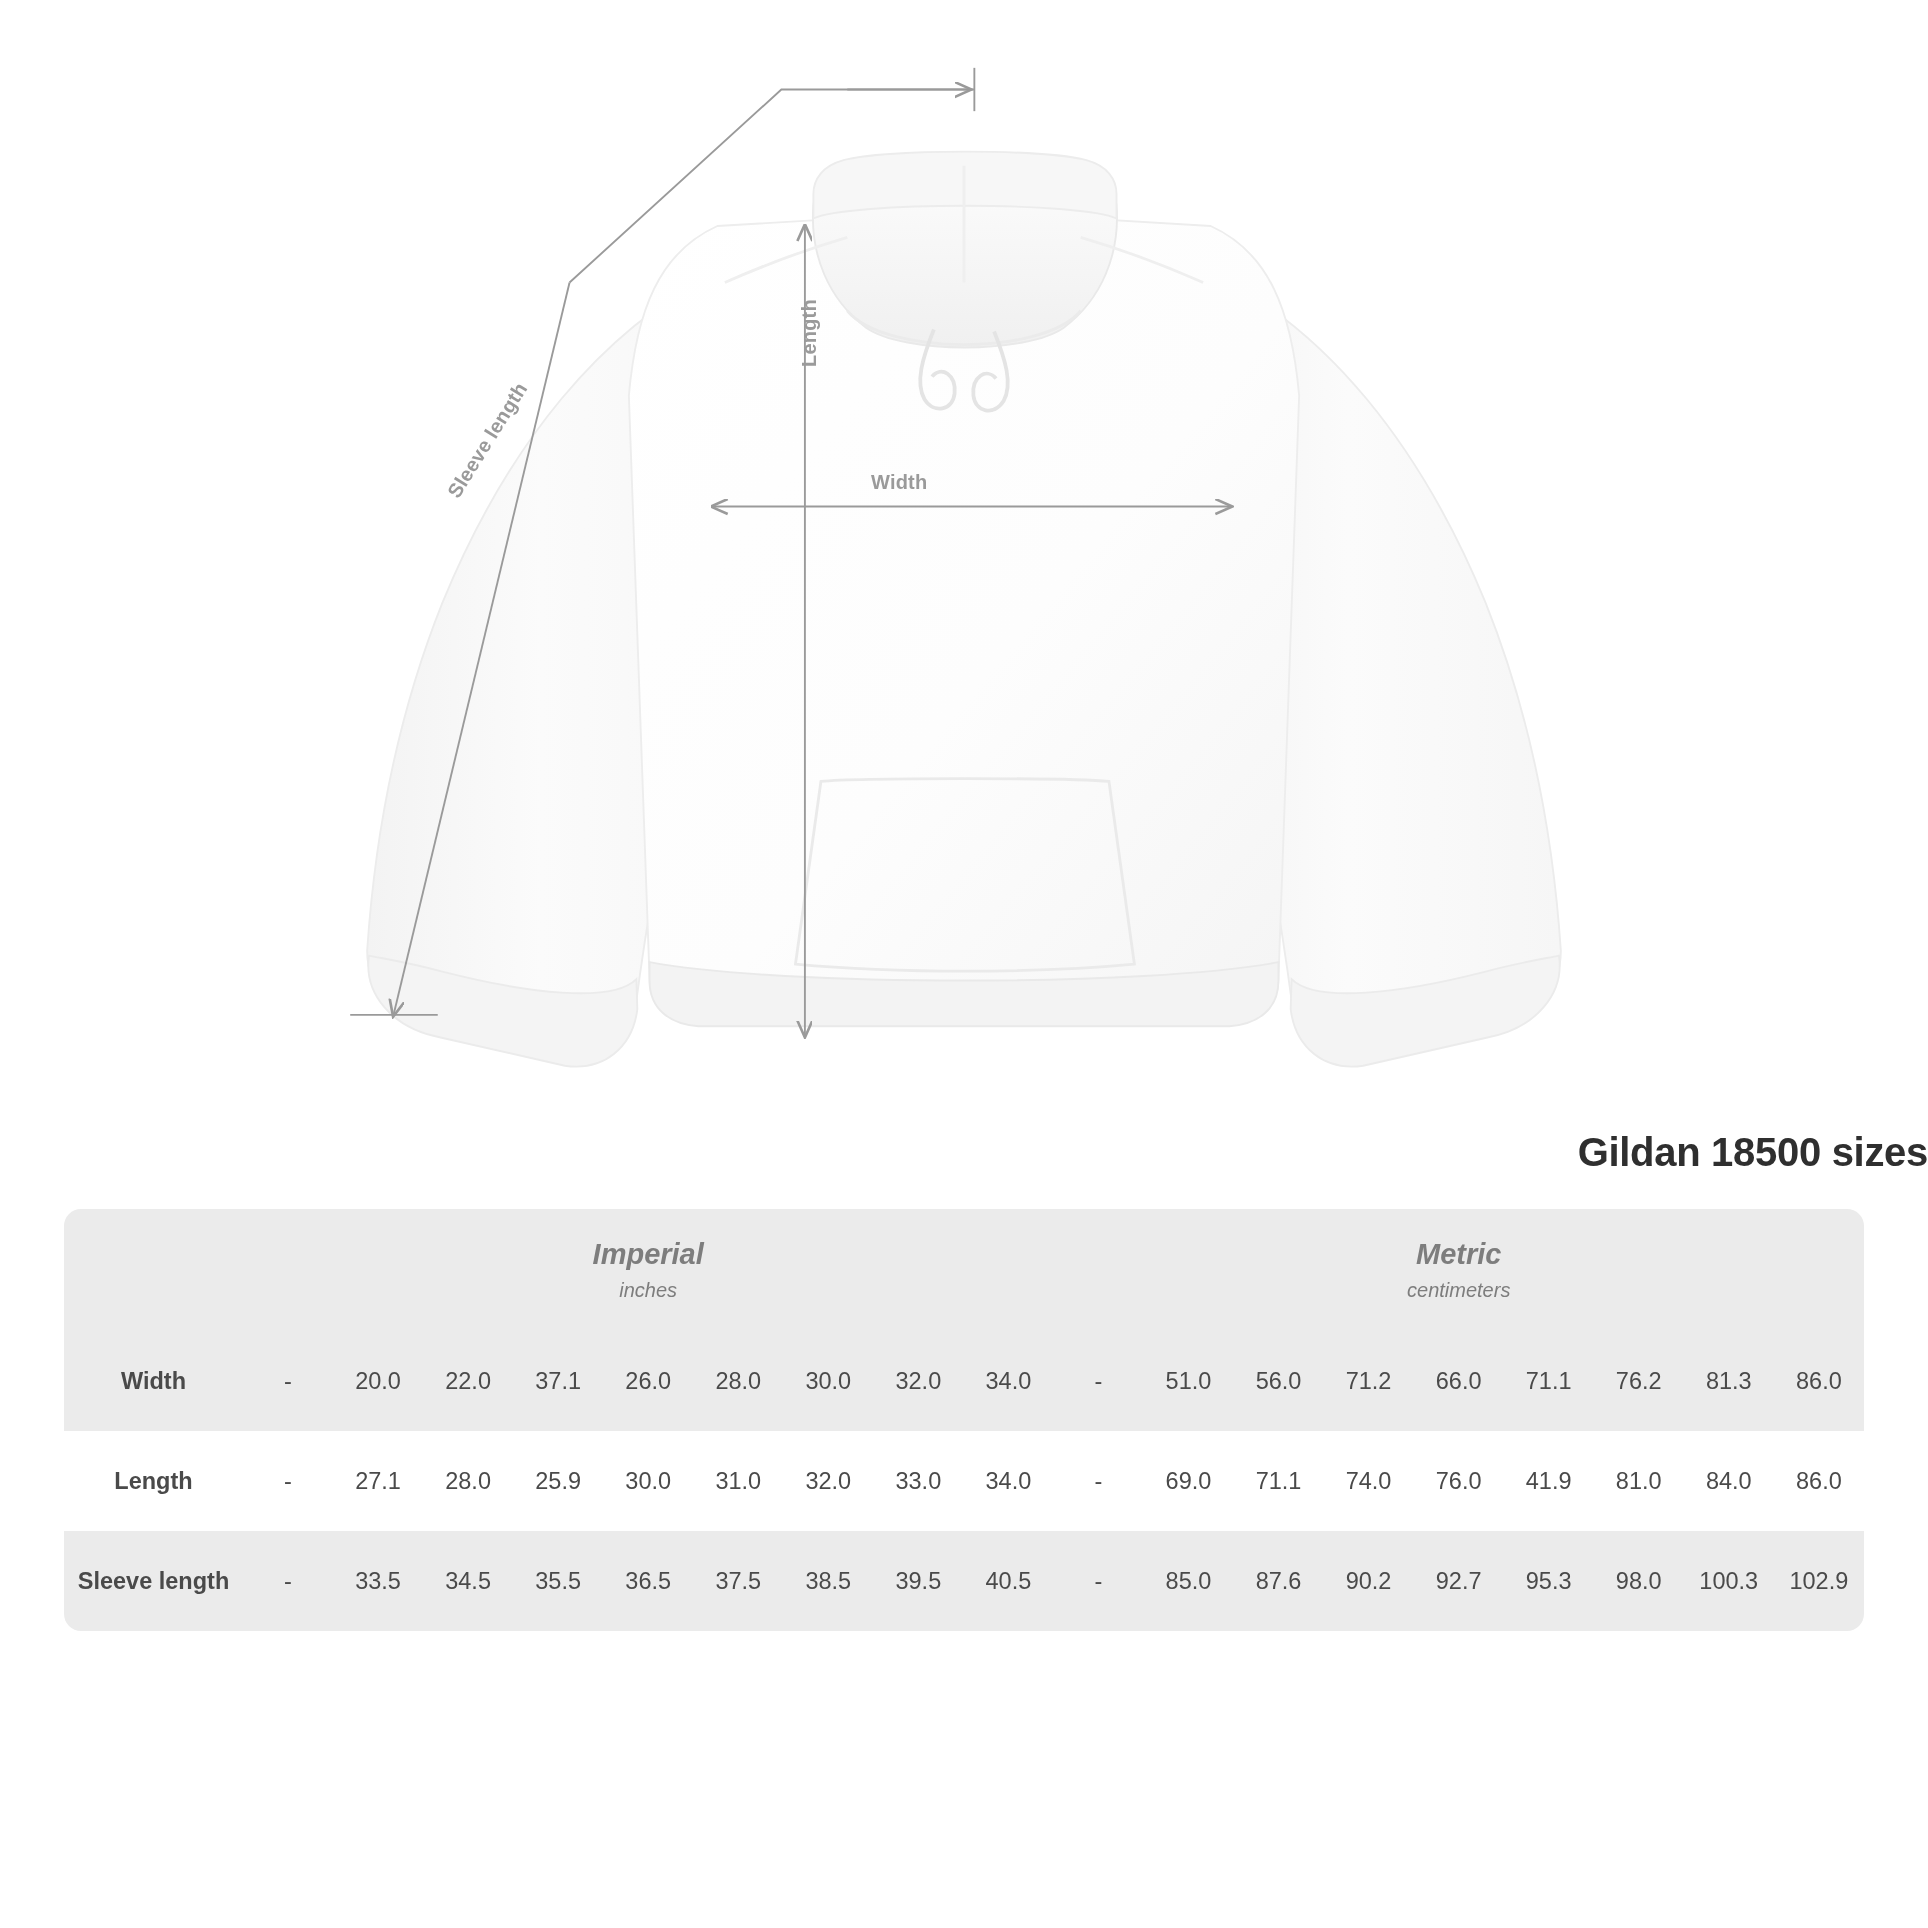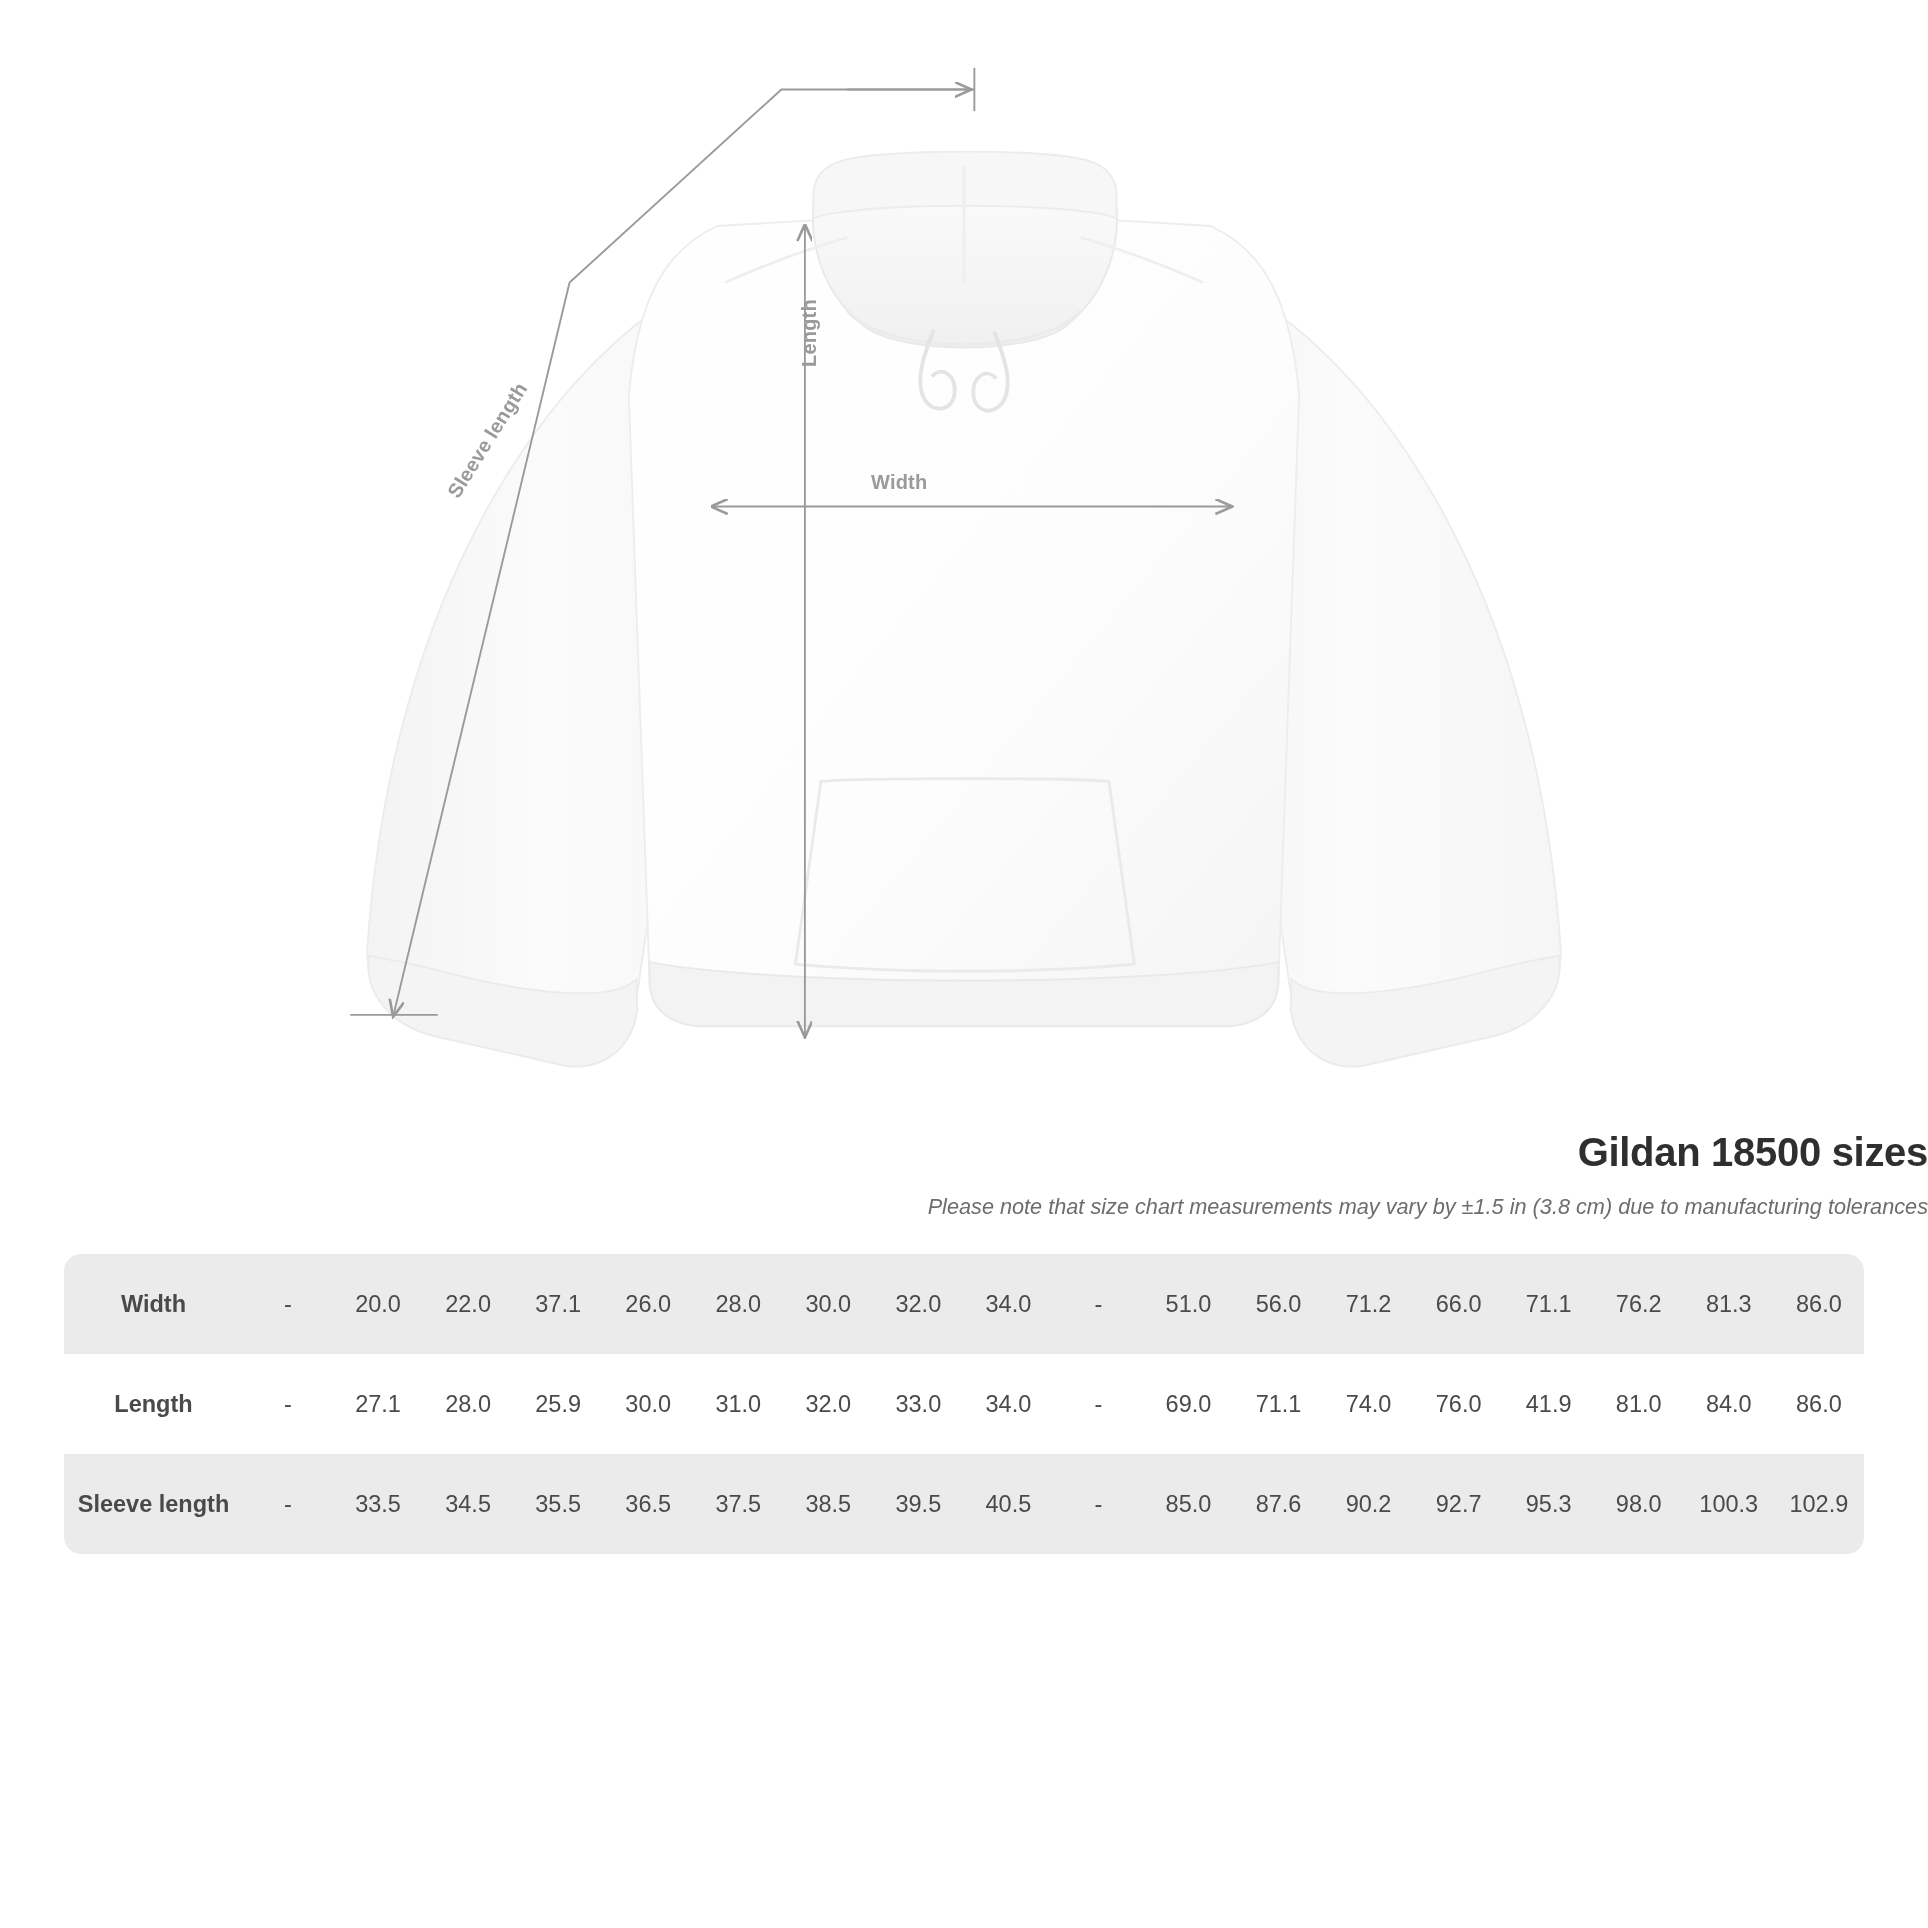--- a/index.html
+++ b/index.html
@@ -227,30 +227,40 @@
       </g>
     </svg>
 
     <div class="dim-label width-label">Width</div>
     <div class="dim-label length-label">Length</div>
     <div class="dim-label sleeve-label">Sleeve length</div>
   </div>
 
   <div class="title-block">
     <h1 class="chart-title">Gildan 18500 sizes</h1>
-    <div class="chart-note">Please note that size chart measurements may vary by ±1.5 in (3.8 cm) due to manufacturing tolerances</div>
   </div>
 
   <div class="table-wrap">
     <table class="size-table">
       <colgroup>
         <col style="width:179px">
         <col span="18">
       </colgroup>
       <tbody>
+        <tr class="unit-row">
+          <td class="corner-cell"></td>
+          <td colspan="9">
+            <div class="unit-system">Imperial</div>
+            <div class="unit-sub">inches</div>
+          </td>
+          <td colspan="9">
+            <div class="unit-system">Metric</div>
+            <div class="unit-sub">centimeters</div>
+          </td>
+        </tr>
 
 
         <tr class="data-row shaded">
           <td class="row-label">Width</td>
           <td>-</td>
           <td>20.0</td>
           <td>22.0</td>
           <td>37.1</td>
           <td>26.0</td>
           <td>28.0</td>

